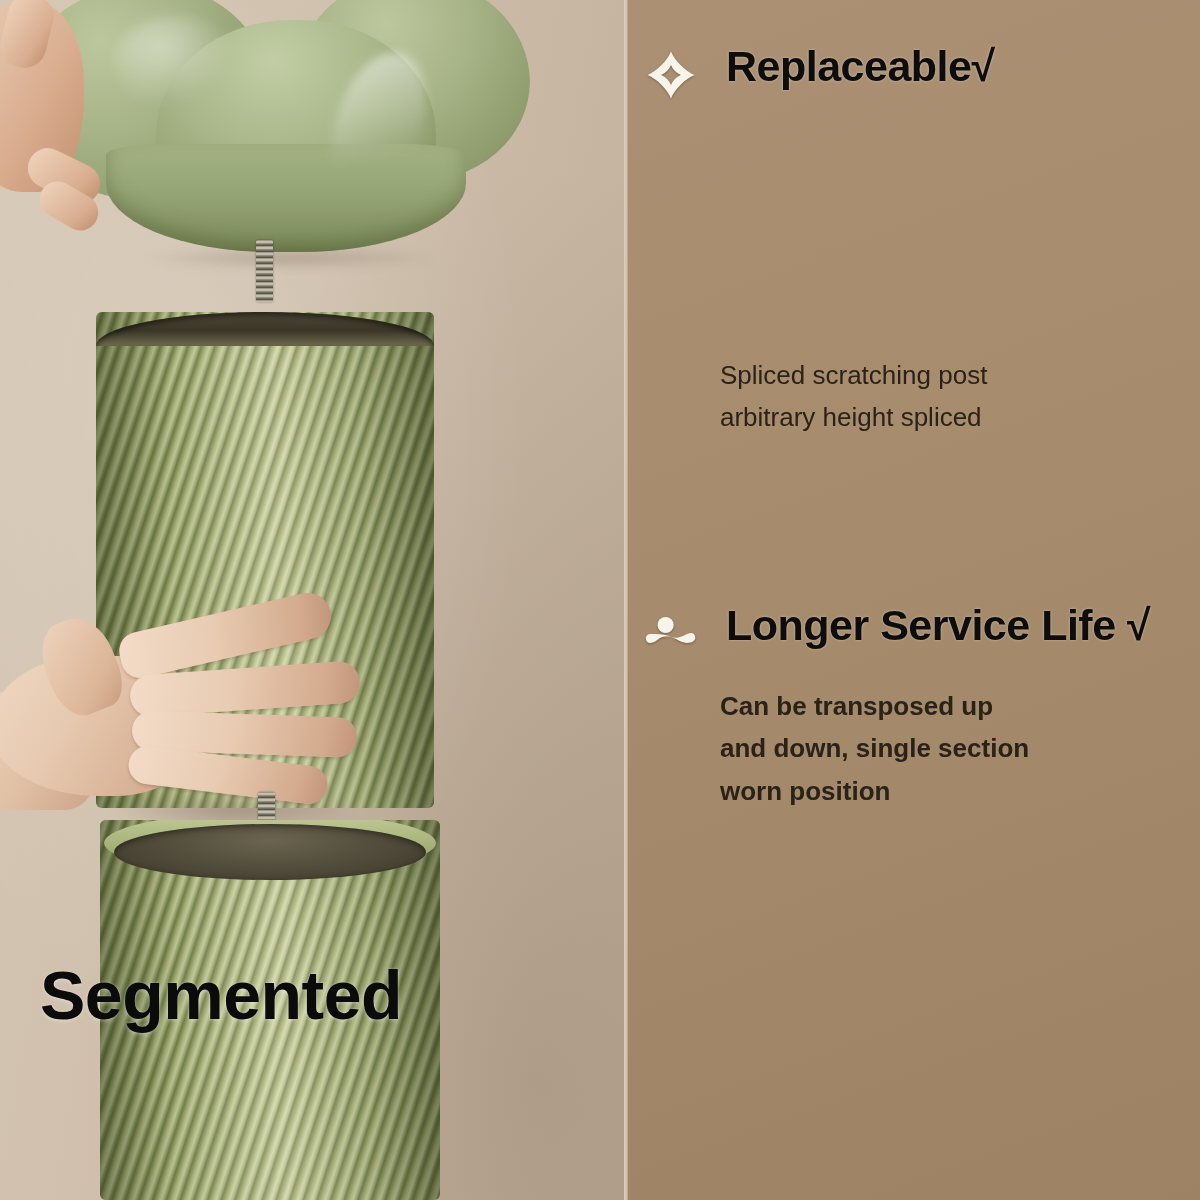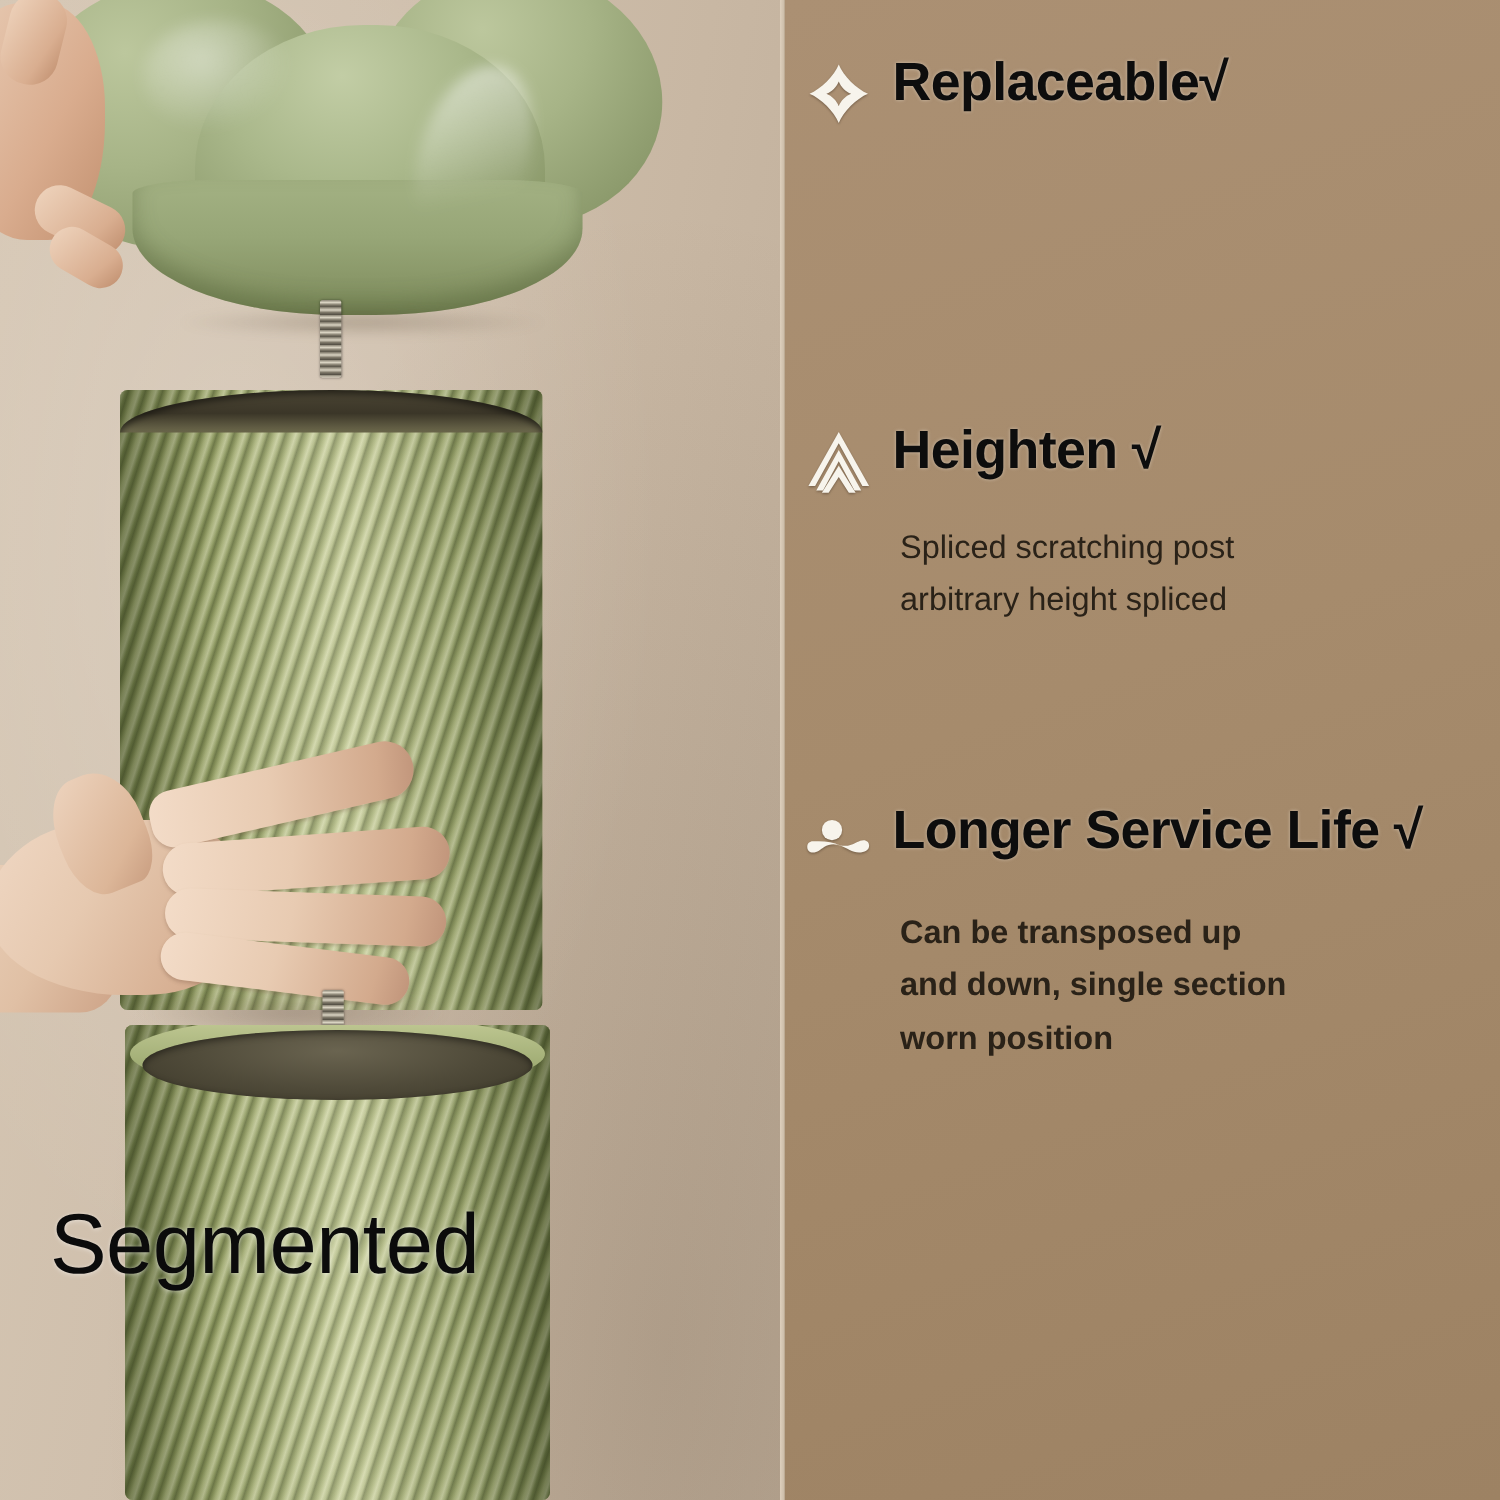--- a/index.html
+++ b/index.html
@@ -167,47 +167,47 @@
     position:absolute; border-radius:22px;
     background:linear-gradient(110deg,#eed3bc 0%,#d9ae90 70%,#c08f6f 100%);
   }
   .ht-f1{ left:40px; top:2px; width:46px; height:74px; transform:rotate(14deg); }
   .ht-f2{ left:62px; top:164px; width:76px; height:40px; transform:rotate(26deg); }
   .ht-f3{ left:74px; top:196px; width:62px; height:36px; transform:rotate(30deg); }
 
   
   .headline{
     position:absolute; left:40px; top:952px; width:1000px;
-    font-weight:normal; font-size:68px; line-height:1.28;
+    font-weight:bold; font-size:68px; line-height:1.28;
     color:#0b0b0b; letter-spacing:-0.5px;
     text-shadow:0 0 3px rgba(255,255,255,.35), 0 2px 4px rgba(255,255,255,.25);
     z-index:40;
   }
   .headline .l2{ display:block; white-space:pre; }
 
   
   .feature{ position:absolute; left:644px; width:540px; }
-  .feature-head{ display:flex; align-items:flex-start; gap:16px; }
+  .feature-head{ display:flex; align-items:flex-start; gap:28px; }
   .feat-icon{ flex:0 0 auto; width:54px; height:58px; position:relative; margin-top:4px; }
   .feat-title{
     font-size:43px; font-weight:bold; color:#0d0d0d; line-height:1.12;
     letter-spacing:-0.5px;
     text-shadow:0 0 3px rgba(245,240,230,.5);
   }
   .feat-title .tick{ font-weight:bold; }
   .feat-body{
     margin-top:18px; margin-left:76px;
     font-size:26px; line-height:1.63; color:#2a2218;
     font-weight:300;
   }
   .feat-body div{ white-space:nowrap; }
 
   .f-replaceable{ top:42px; }
   .f-heighten{ top:336px; }
-  .f-longer{ top:640px; }
+  .f-longer{ top:601px; }
   .f-longer .feat-body{ margin-top:22px;font-weight:bold; }
 
   svg.ic{ width:100%; height:100%; display:block;
           filter:drop-shadow(0 1px 1px rgba(60,45,30,.45)); }
 </style>
 </head>
 <body>
 
 <div id="page">
 
@@ -270,30 +270,20 @@
         <svg class="ic" viewBox="0 0 60 60">
           <path d="M30 4 C34 14 46 26 56 30 C46 34 34 46 30 56 C26 46 14 34 4 30 C14 26 26 14 30 4 Z
                    M30 19 C28 24 24 28 19 30 C24 32 28 36 30 41 C32 36 36 32 41 30 C36 28 32 24 30 19 Z" fill="#f7f4ec" fill-rule="evenodd"></path>
         </svg>
       </span>
       <span class="feat-title"><span>Replaceable</span><span class="tick">√</span></span>
     </div>
   </div>
 
   <div class="feature f-heighten">
-    <div class="feature-head">
-      <span class="feat-icon">
-        <svg class="ic" viewBox="0 0 60 60">
-          <path d="M30 4 L57 52 L51 52 L30 14 L9 52 L3 52 Z" fill="#f7f4ec"></path>
-          <path d="M30 20 L50 56 L44 56 L30 30 L16 56 L10 56 Z" fill="#f7f4ec"></path>
-          <path d="M30 34 L45 58 L39 58 L30 44 L21 58 L15 58 Z" fill="#f7f4ec"></path>
-        </svg>
-      </span>
-      <span class="feat-title"><span>Heighten </span><span class="tick">√</span></span>
-    </div>
     <div class="feat-body">
       <div>Spliced scratching post</div>
       <div>arbitrary height spliced</div>
     </div>
   </div>
 
   <div class="feature f-longer">
     <div class="feature-head">
       <span class="feat-icon">
         <svg class="ic" viewBox="0 0 60 60">

